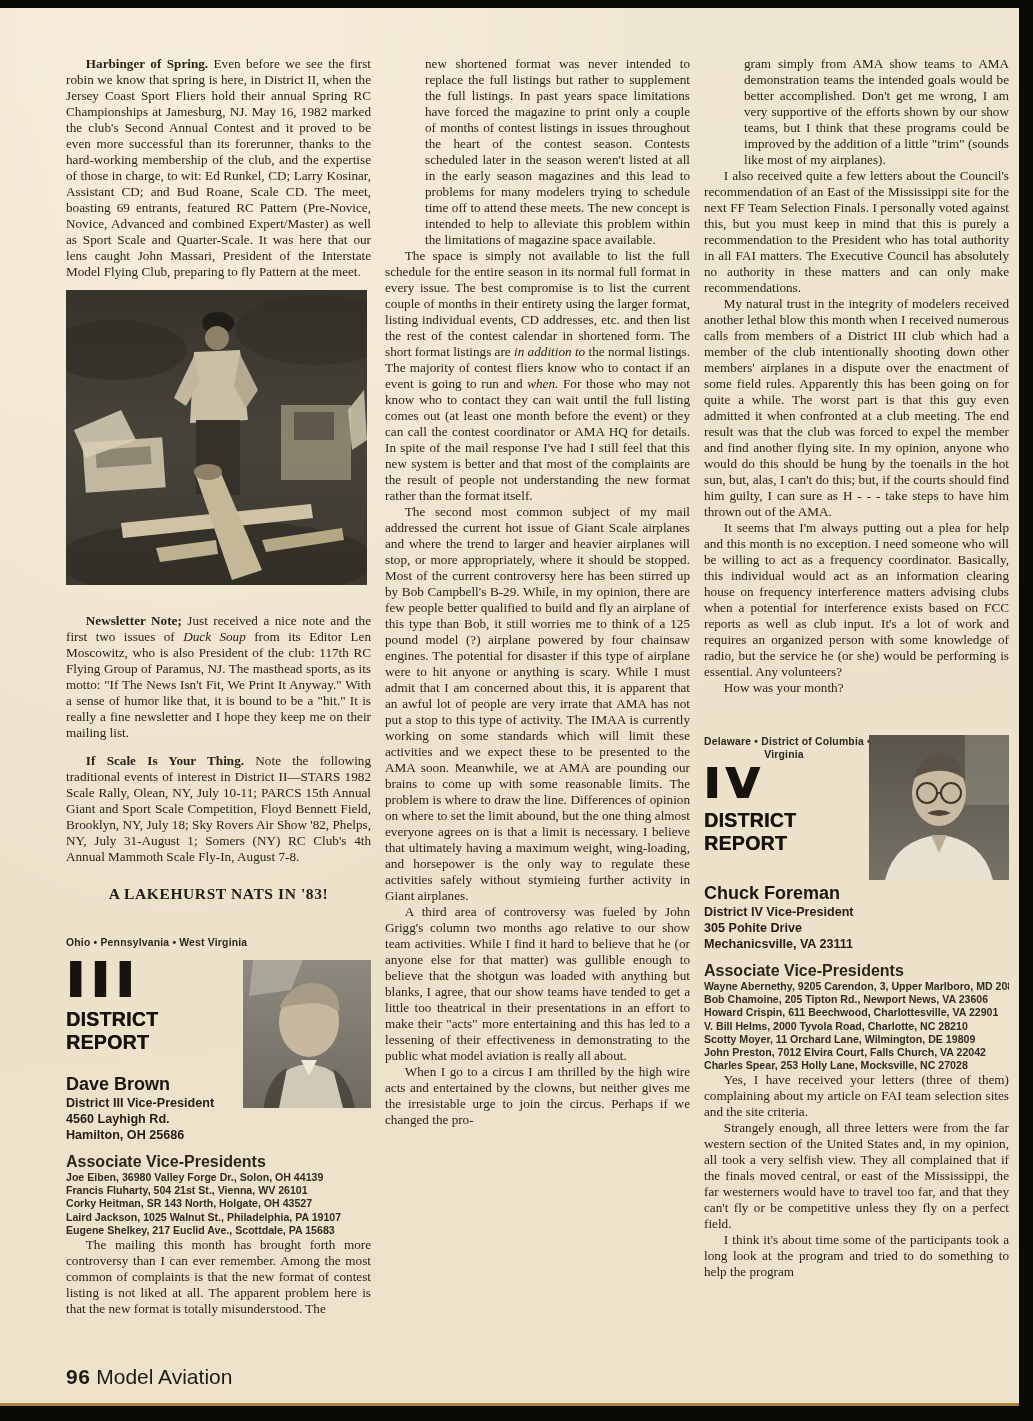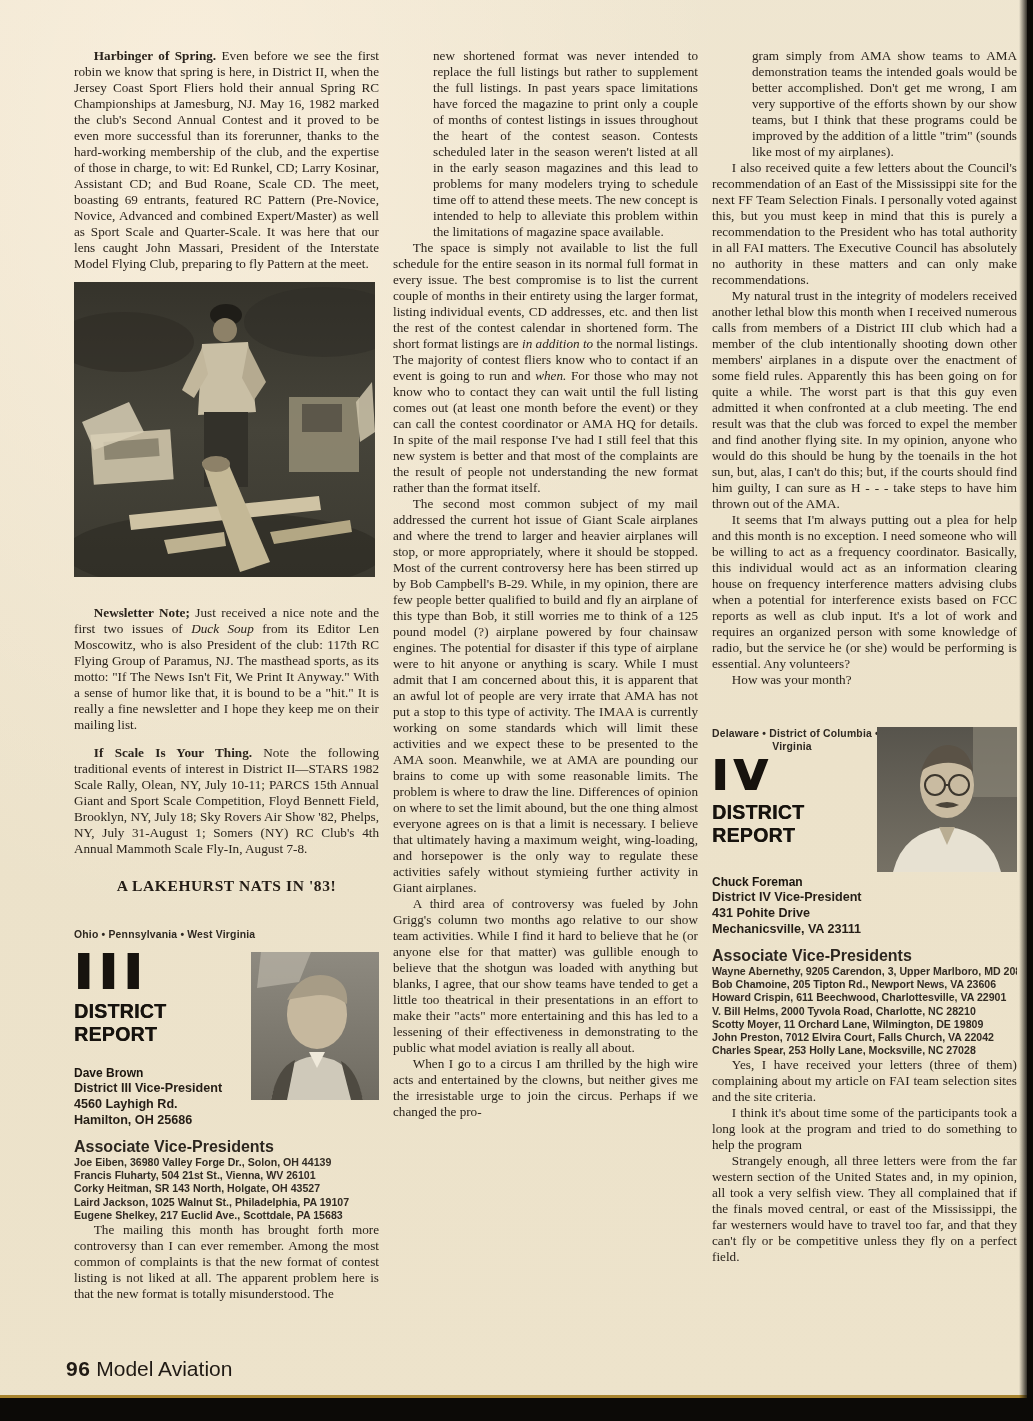--- a/index.html
+++ b/index.html
@@ -4,28 +4,27 @@
 <style>
   html,body{margin:0;padding:0;}
   body{
     width:1033px;height:1421px;
     background:#0c0a07;
     font-family:"Liberation Serif", serif;
     overflow:hidden;
     position:relative;
   }
   .page{
-    position:absolute;left:0;top:0;
+    position:absolute;left:0;top:8px;
     width:1019px;height:1395px;
     background:
       radial-gradient(ellipse at 18% 8%, rgba(255,244,228,.55) 0%, rgba(255,244,228,0) 45%),
       linear-gradient(175deg,#efe6d1 0%,#ece2ca 55%,#ede3cb 100%);
     border-bottom:3px solid #a8842e;
     overflow:hidden;
-    padding-left:8px;
   }
   .cols{display:flex;gap:14px;padding:48px 0 0 66px;}
   .col{width:305px;flex:none;}
   p.body{
     margin:0;
     font-size:13.2px;line-height:16px;
     color:#2a231c;
     text-align:justify;
     text-indent:1.5em;
   }
@@ -63,21 +62,21 @@
     color:#17130e;
     text-shadow:.7px 0 #17130e,-.7px 0 #17130e;
   }
   .dtitle{
     font-family:"Liberation Sans", sans-serif;
     font-weight:bold;font-size:19.5px;letter-spacing:.3px;
     margin-top:6px;color:#17130e;
     text-shadow:.4px 0 #17130e;
   }
   .officer{margin-top:20px;}
-  .oname{font-family:"Liberation Sans",sans-serif;font-weight:bold;font-size:12px;color:#1b150f;}
+  .oname{font-family:"Liberation Sans",sans-serif;font-weight:bold;font-size:18px;color:#1b150f;}
   .oline{font-family:"Liberation Sans",sans-serif;font-weight:bold;font-size:12.6px;line-height:16px;color:#241d16;}
   .portrait{flex:none;}
   .portrait.d3{width:128px;height:148px;margin-left:7px;margin-top:2px;}
   .portrait.d4{width:140px;height:145px;margin-left:5px;margin-top:-14px;}
   .avp-heading{
     font-family:"Liberation Sans",sans-serif;font-weight:bold;
     font-size:16px;margin-top:10px;color:#2c261f;
   }
   .avp{
     font-family:"Liberation Sans",sans-serif;
@@ -210,21 +209,21 @@
       <div class="district" style="margin-top:40px;">
         <div class="states">Delaware • District of Columbia • Maryland • North Carolina</div>
         <div class="drow" style="margin-top:2px;">
           <div class="dleft">
             <div class="states center">Virginia</div>
             <div class="numeral" style="font-size:42px;margin-top:6px;">IV</div>
             <div class="dtitle">DISTRICT REPORT</div>
             <div class="officer" style="margin-top:28px;">
               <div class="oname">Chuck Foreman</div>
               <div class="oline">District IV Vice-President</div>
-              <div class="oline">431 Pohite Drive</div>
+              <div class="oline">305 Pohite Drive</div>
               <div class="oline">Mechanicsville, VA 23111</div>
             </div>
           </div>
           <div class="photo portrait d4">
             <svg width="140" height="145" viewBox="0 0 140 145">
               <defs>
                 <linearGradient id="pbg4" x1="0" y1="0" x2="0" y2="1">
                   <stop offset="0" stop-color="#57544c"></stop>
                   <stop offset="1" stop-color="#767165"></stop>
                 </linearGradient>
@@ -246,22 +245,22 @@
         <div class="avp">Wayne Abernethy, 9205 Carendon, 3, Upper Marlboro, MD 20870</div>
         <div class="avp">Bob Chamoine, 205 Tipton Rd., Newport News, VA 23606</div>
         <div class="avp">Howard Crispin, 611 Beechwood, Charlottesville, VA 22901</div>
         <div class="avp">V. Bill Helms, 2000 Tyvola Road, Charlotte, NC 28210</div>
         <div class="avp">Scotty Moyer, 11 Orchard Lane, Wilmington, DE 19809</div>
         <div class="avp">John Preston, 7012 Elvira Court, Falls Church, VA 22042</div>
         <div class="avp">Charles Spear, 253 Holly Lane, Mocksville, NC 27028</div>
       </div>
 
       <p class="body after-avp"><span>Yes, I have received your letters (three of them) complaining about my article on FAI team selection sites and the site criteria.</span></p>
+      <p class="body"><span>Strangely enough, all three letters were from the far western section of the United States and, in my opinion, all took a very selfish view. They all complained that if the finals moved central, or east of the Mississippi, the far westerners would have to travel too far, and that they can't fly or be competitive unless they fly on a perfect field.</span></p>
       <p class="body"><span>I think it's about time some of the participants took a long look at the program and tried to do something to help the program</span></p>
-      <p class="body"><span>Strangely enough, all three letters were from the far western section of the United States and, in my opinion, all took a very selfish view. They all complained that if the finals moved central, or east of the Mississippi, the far westerners would have to travel too far, and that they can't fly or be competitive unless they fly on a perfect field.</span></p>
     </div>
 
   </div>
 
   <div class="footer">
     <span class="pagenum">96</span>
     <span class="mag">Model Aviation</span>
   </div>
 </div>
 

